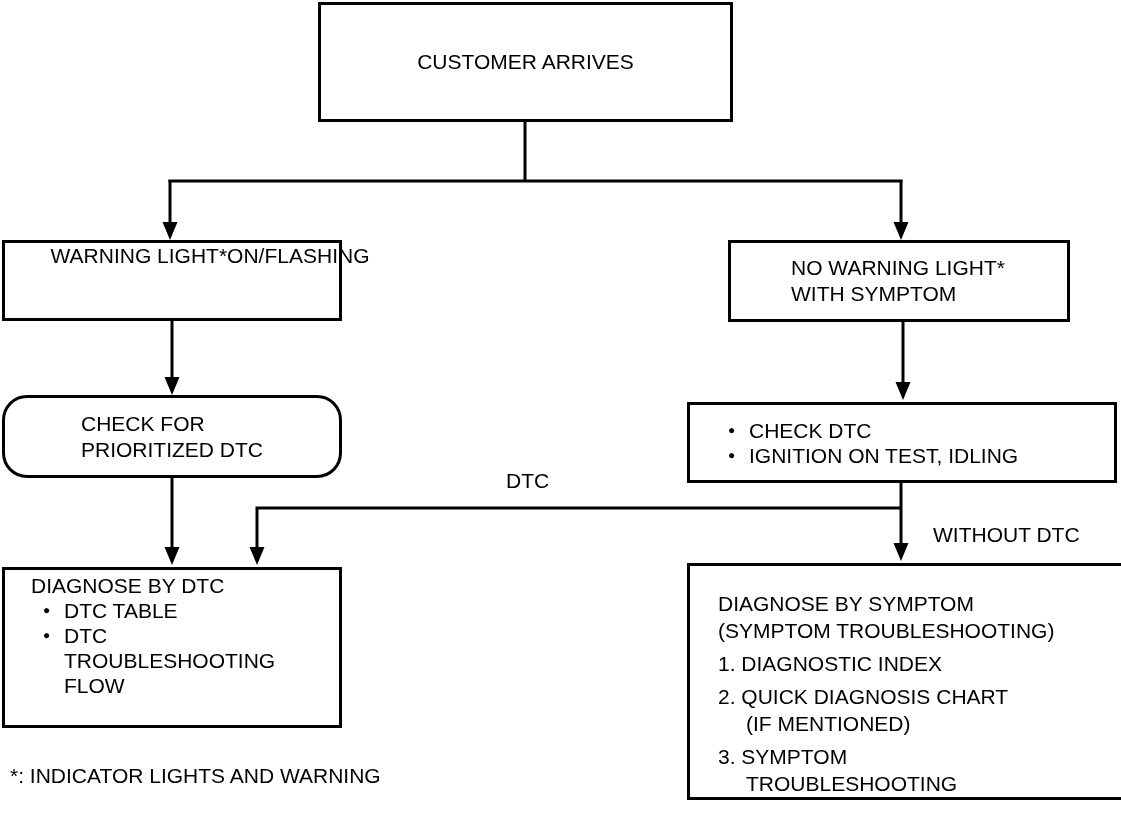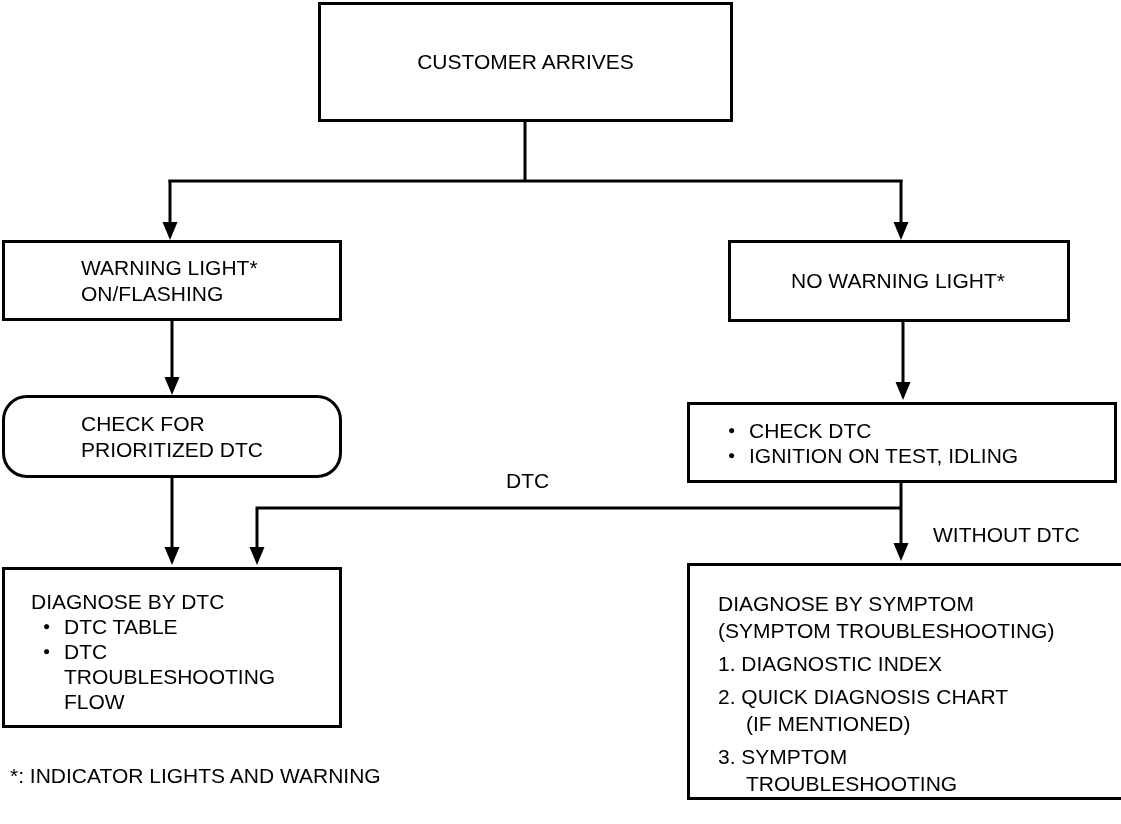--- a/index.html
+++ b/index.html
@@ -40,32 +40,32 @@
   }
   .tline { white-space: nowrap; }
 
   
   #n-customer {
     left: 318px; top: 2px; width: 415px; height: 120px;
     display: flex; align-items: center; justify-content: center;
   }
   #n-warning {
     left: 2px; top: 240px; width: 340px; height: 81px;
-    display: flex; flex-direction: column; justify-content: center;
+    display: flex; flex-direction: row; justify-content: center;
     padding-left: 76px;
   }
   #n-check-prioritized {
     left: 2px; top: 395px; width: 340px; height: 83px;
     display: flex; flex-direction: column; justify-content: center;
     padding-left: 76px;
     border-radius: 25px;
   }
   #n-diagnose-dtc {
     left: 2px; top: 567px; width: 340px; height: 161px;
-    padding: 19px 4px 0 26px;
+    padding: 3px 4px 0 26px;
     line-height: 25px;
   }
   #n-no-warning {
     left: 728px; top: 240px; width: 342px; height: 82px;
     display: flex; flex-direction: column; justify-content: center;
     padding-left: 60px;
   }
   #n-check-dtc {
     left: 687px; top: 402px; width: 430px; height: 81px;
     display: flex; flex-direction: column; justify-content: center;
@@ -181,20 +181,21 @@
       <div class="btext">
         <div class="tline">DTC</div>
         <div class="tline">TROUBLESHOOTING</div>
         <div class="tline">FLOW</div>
       </div>
     </div>
   </div>
 
   <div class="node" id="n-no-warning">
     <div class="tline">NO WARNING LIGHT*</div>
+    <div class="tline">WITH SYMPTOM</div>
   </div>
 
   <div class="node" id="n-check-dtc">
     <div class="bullet-row">
       <span class="bullet">●</span>
       <div class="btext">
         <div class="tline">CHECK DTC</div>
       </div>
     </div>
     <div class="bullet-row">

